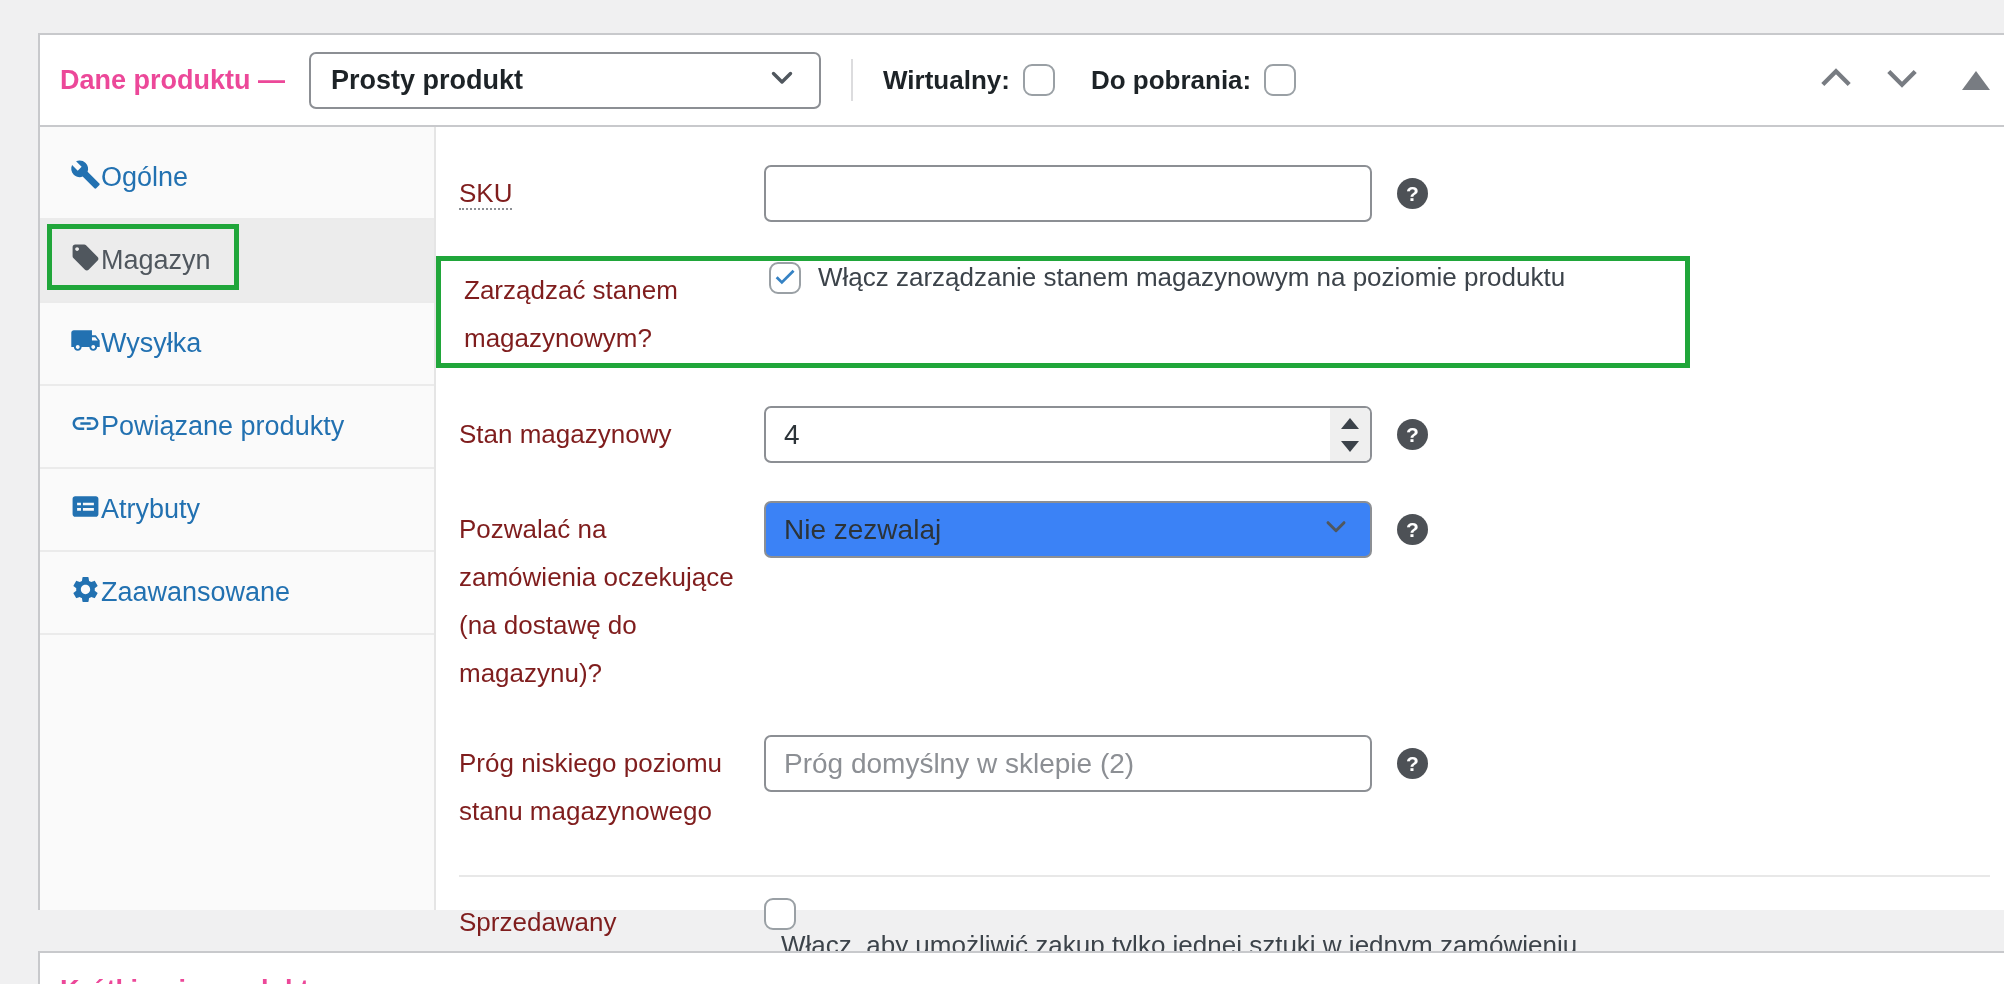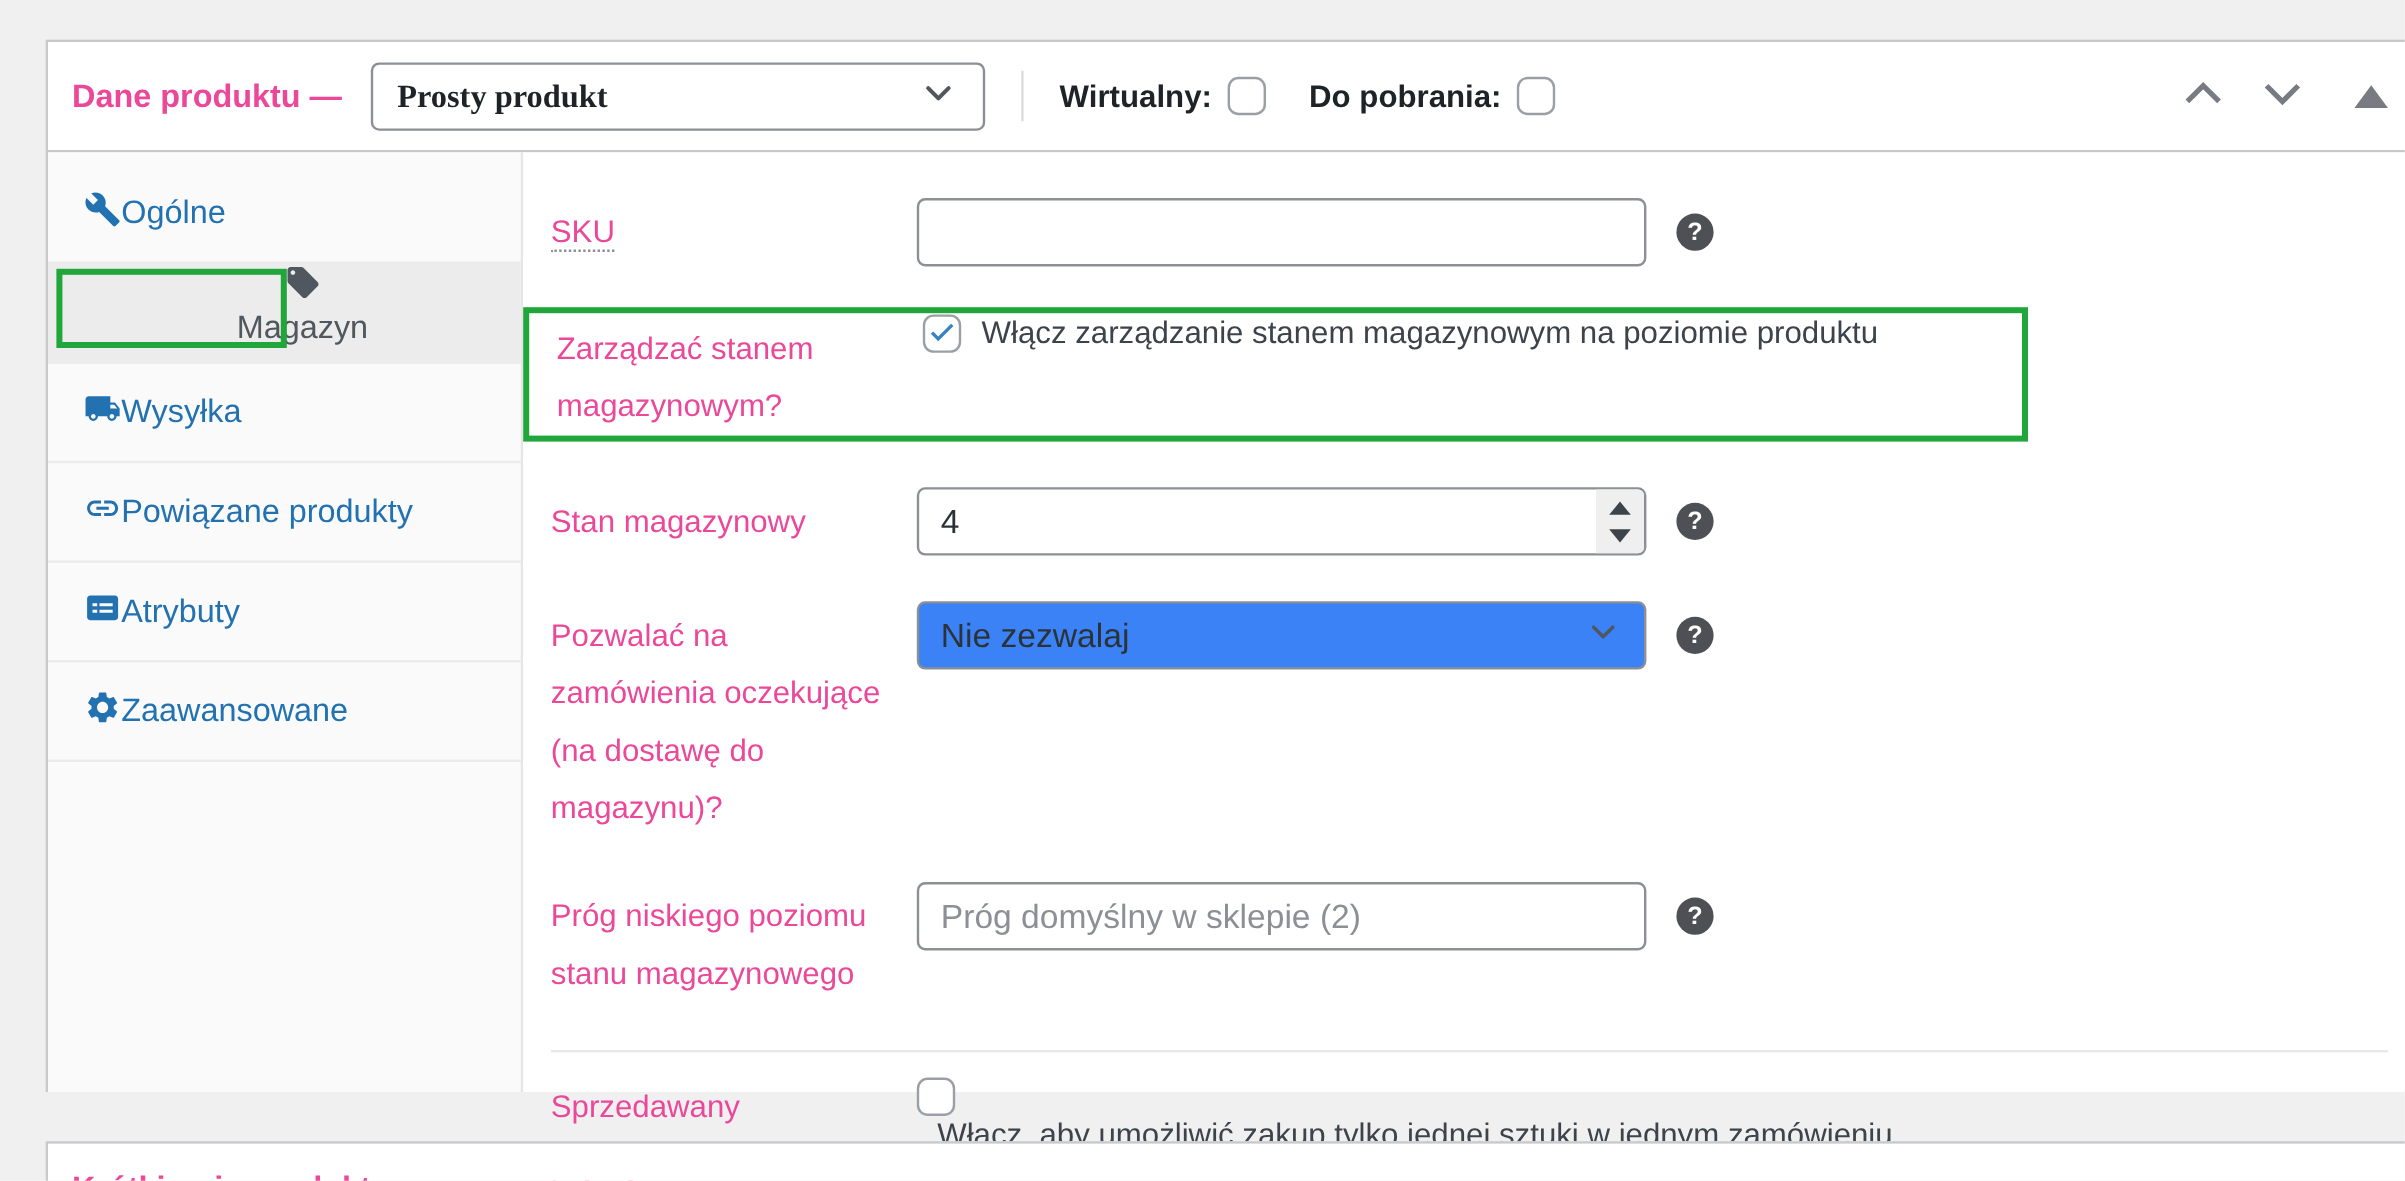--- a/index.html
+++ b/index.html
@@ -20,21 +20,21 @@
   .panel-header {
     height:92px; display:flex; align-items:center;
     padding:0 30px 0 20px; box-sizing:border-box;
     border-bottom:2px solid #c8c9cc; background:#fff;
   }
   .panel-title { font-size:27px; font-weight:bold; color:#ec4899; white-space:nowrap; }
   .type-select {
     margin-left:24px; width:512px; height:57px;
     border:2px solid #8c8f94; border-radius:7px; background:#fff;
     display:flex; align-items:center; padding:0 20px; box-sizing:border-box;
-    font-size:27px; font-weight:bold; color:#1d2327; cursor:pointer;font-family:Liberation Serif, serif;
+    font-size:27px; font-weight:bold; color:#1d2327; cursor:pointer;
   }
   .type-select .chev { margin-left:auto; }
   .hdr-divider { width:2px; height:42px; background:#dcdcde; margin:0 30px; }
   .hdr-check-label { font-size:26px; font-weight:bold; color:#1d2327; margin-right:13px; white-space:nowrap; }
   .wp-checkbox {
     width:32px; height:32px; box-sizing:border-box; flex:none;
     border:2px solid #9aa0a5; border-radius:9px; background:#fff;
     display:inline-flex; align-items:center; justify-content:center; cursor:pointer;
   }
   .wp-checkbox svg { width:26px; height:26px; }
@@ -55,31 +55,31 @@
     width:396px; flex:none; background:#fafafa;
     border-right:2px solid #e5e5e5; box-sizing:border-box; padding-top:10px;
   }
   .sidebar ul { list-style:none; margin:0; padding:0; }
   .tab {
     height:81px; display:flex; align-items:center; 
     padding-left:30px; border-bottom:2px solid #ebebeb;
     color:#2271b1; font-size:27px; cursor:pointer; background:transparent;
   }
   .tab svg { width:31px; height:31px; fill:currentColor; flex:none; }
-  .tab.active { background:#ececec; color:#50575e;flex-direction:column; }
+  .tab.active { background:#ececec; color:#50575e; }
 
   .annotation-box { position:absolute; border:5px solid #20a63a; box-sizing:border-box; pointer-events:none; }
   #annot-tab { left:7px; top:97px; width:192px; height:66px; }
 
   .content { flex:1; padding-left:23px; box-sizing:border-box; background:#fff; }
 
   .form-row { display:flex; align-items:flex-start; margin-top:38px; }
   .form-label {
     width:283px; margin-right:22px; flex:none;
-    font-size:26px; line-height:48px; padding-top:4px; color:#ec4899;
+    font-size:26px; line-height:48px; padding-top:4px; color:#7f1d1d;
   }
   .dotted { border-bottom:2px dotted #8c8f94; cursor:help; }
   .field-wrap { display:flex; align-items:center; }
   .text-input {
     width:608px; height:57px; box-sizing:border-box;
     border:2px solid #8c8f94; border-radius:7px; background:#fff;
     font-size:28px; color:#2c3338; padding:0 18px; outline:none;
     font-family:inherit;
   }
   .text-input::placeholder { color:#8c8f94; opacity:1; }

